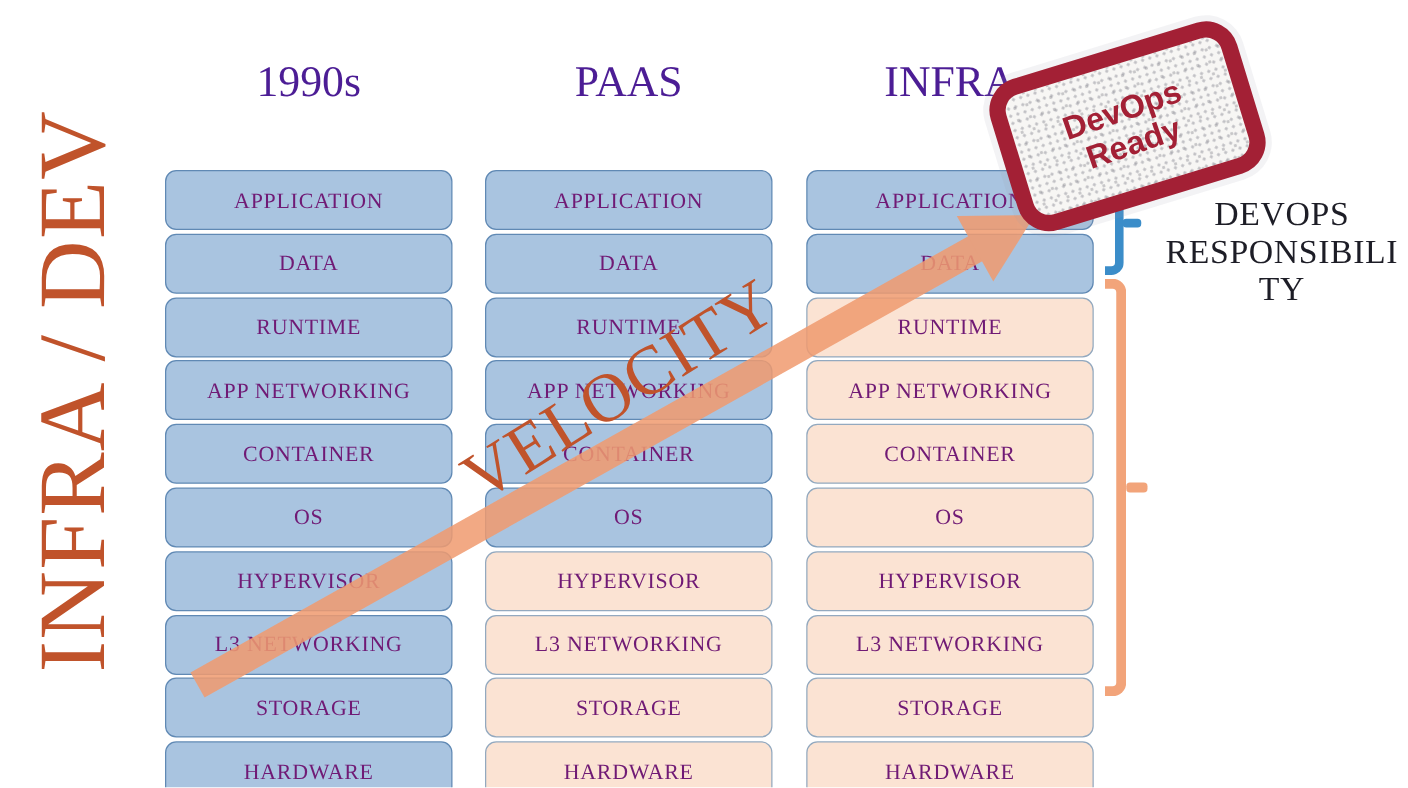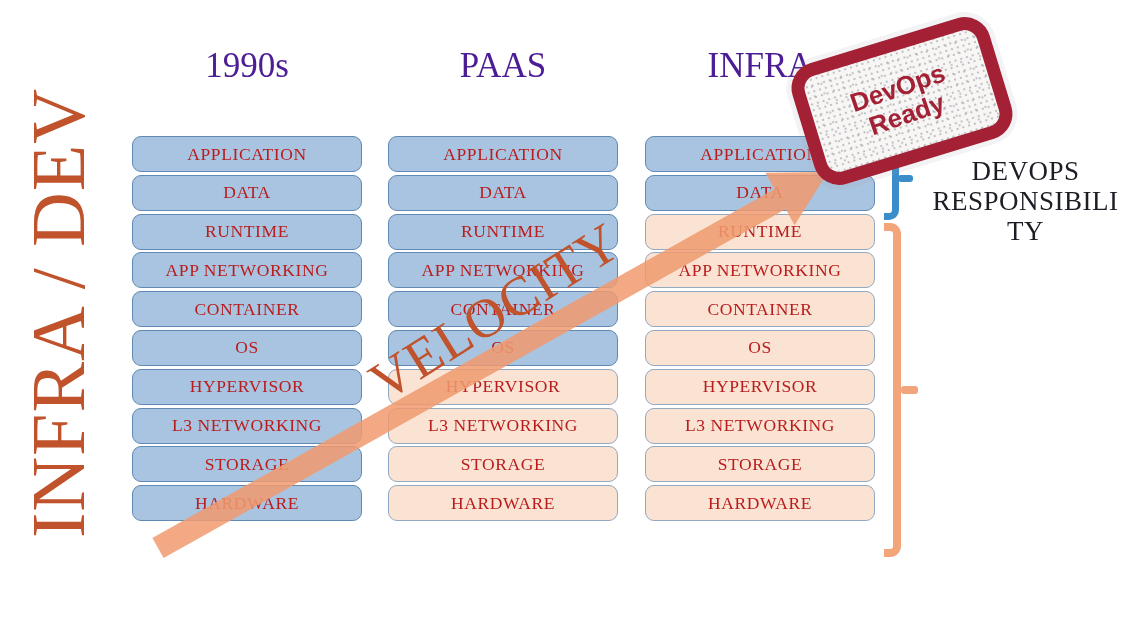--- a/index.html
+++ b/index.html
@@ -19,24 +19,24 @@
   .col-header {
     position:absolute; top:46px; width:230px; text-align:center;
     font-size:35px; color:#4c1d95; z-index:1;
   }
   .hdr-0 { left:132px; } .hdr-1 { left:388px; } .hdr-2 { left:645px; }
 
   
   .col { position:absolute; top:136px; width:230px; z-index:1; }
   .col-0 { left:132px; } .col-1 { left:388px; } .col-2 { left:645px; }
   .layer {
-    box-sizing:border-box; height:36px; margin-bottom:2.8px;
+    box-sizing:border-box; height:48px; margin-bottom:2.8px;
     border-radius:9px; border:1.6px solid #6089B4;
     display:flex; align-items:center; justify-content:center;
-    font-size:17.5px; letter-spacing:0.6px; color:#b91c1c;
+    font-size:17.5px; letter-spacing:0.6px; color:#701a75;
   }
   .t-blue  { background:#A9C4E0; border-color:#6089B4; }
   .t-peach { background:#FBE3D3; border-color:#93A9BF; }
 
   
   .arrow-svg { position:absolute; left:0; top:0; z-index:3; pointer-events:none; }
   .velocity {
     position:absolute; left:325px; top:280px; width:340px; text-align:center;
     transform:rotate(-32deg); font-size:55px; letter-spacing:1px;
     color:#C0532B; z-index:4;

